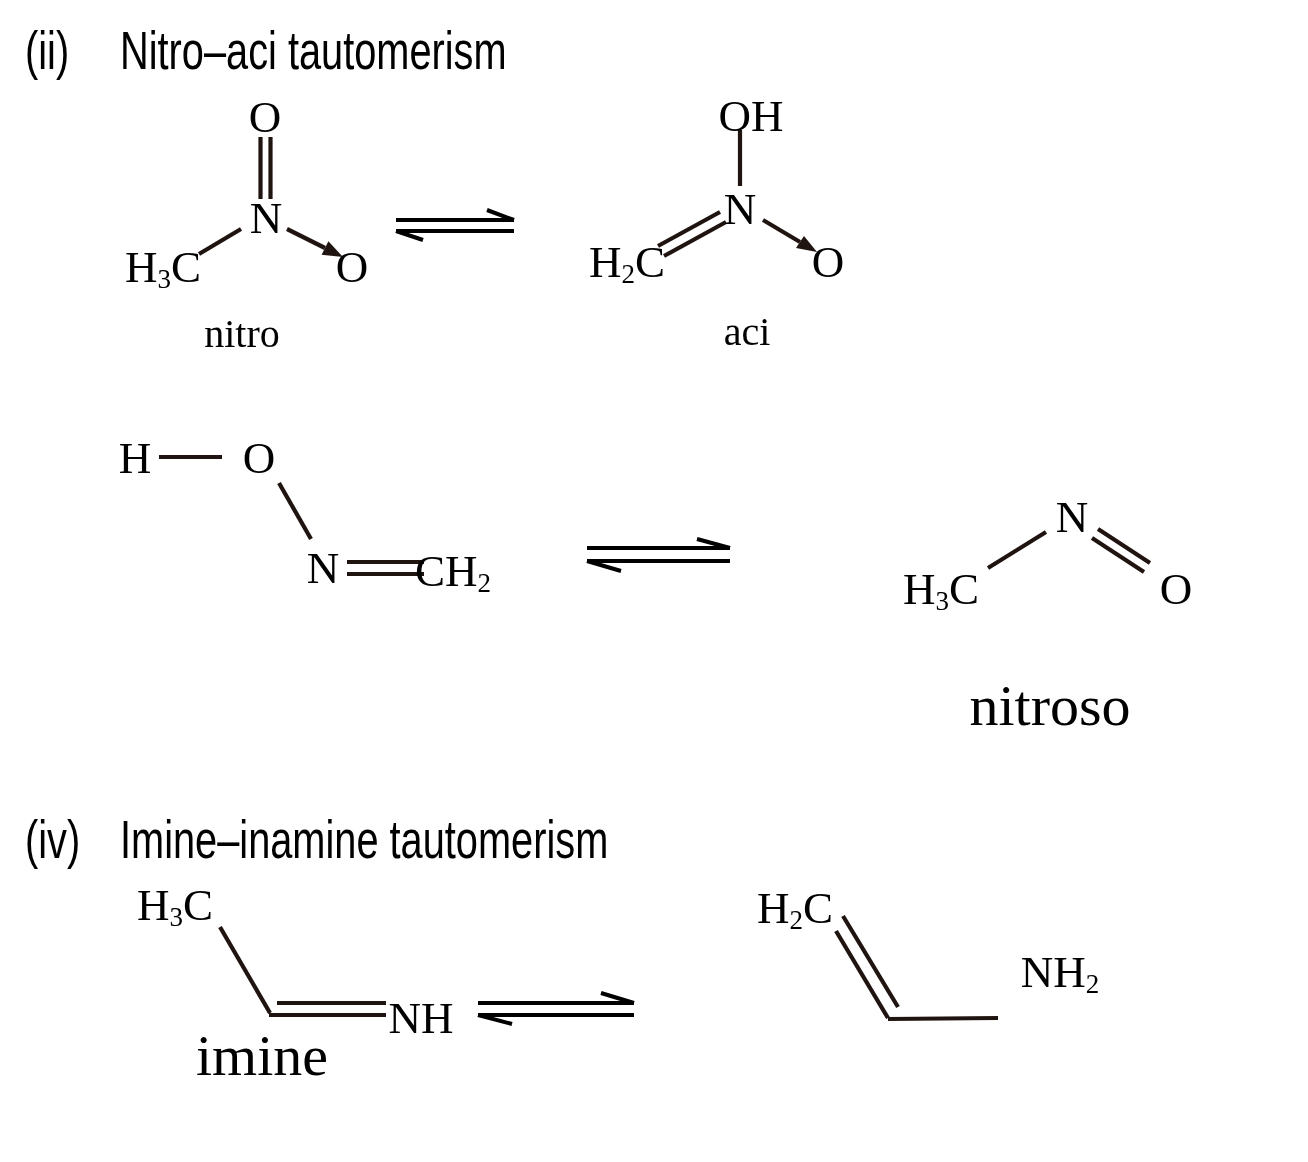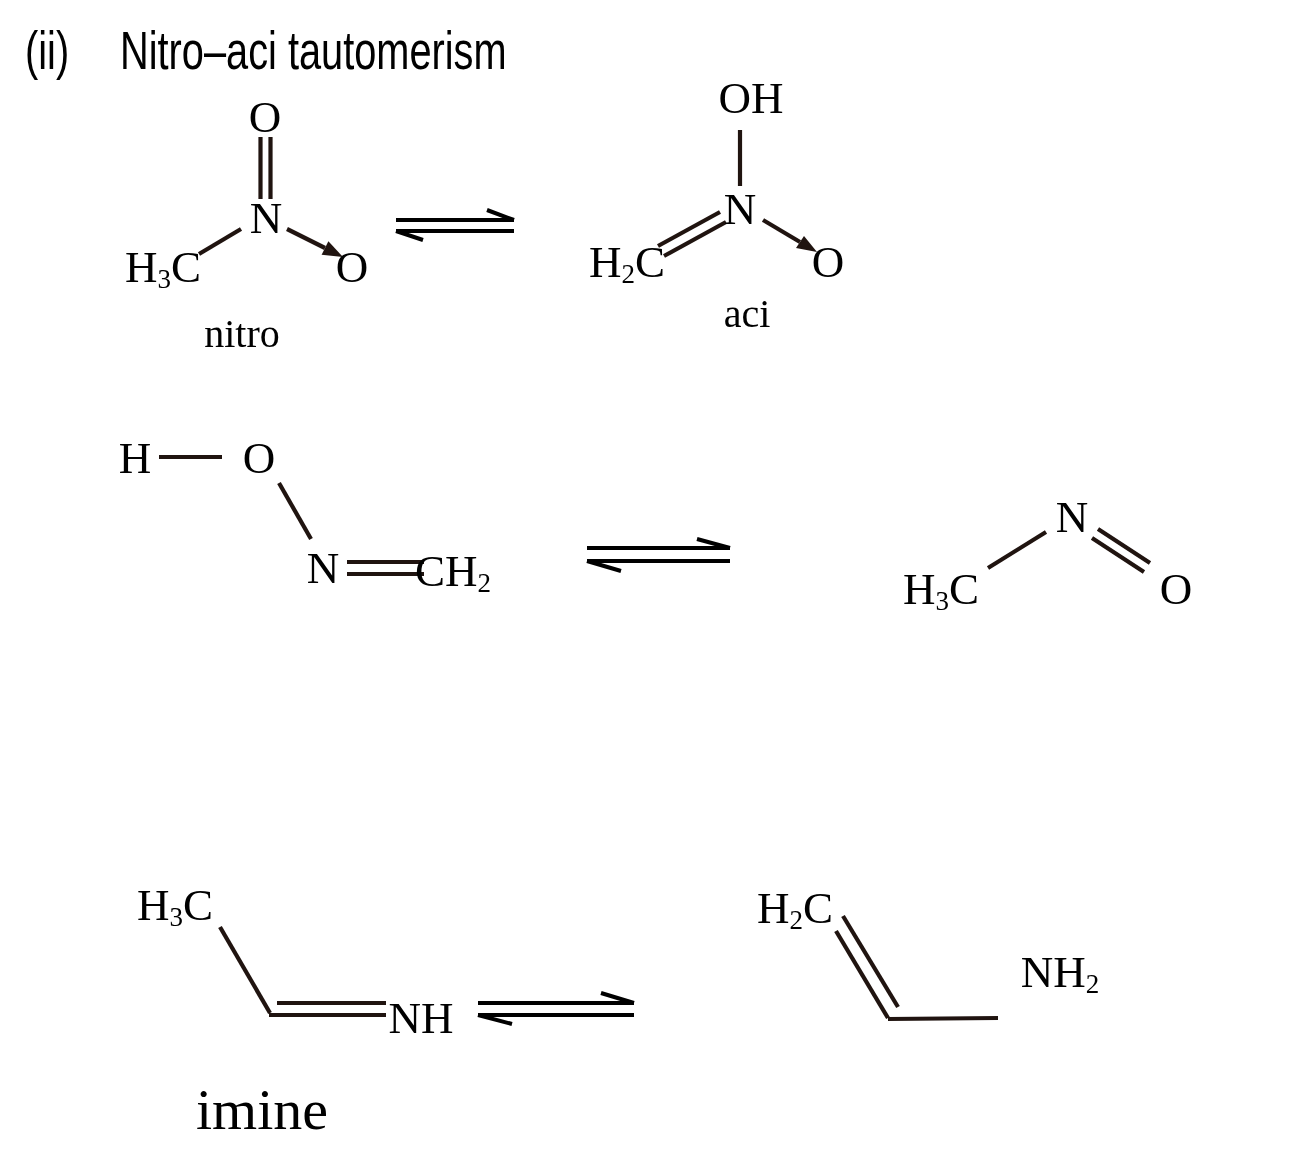--- a/index.html
+++ b/index.html
@@ -57,20 +57,24 @@
 </style>
 </head>
 <body style="background: rgb(255, 255, 255);">
 
 <div class="page">
 
   <div class="heading" style="top:23px">
     <span class="h-num">(ii)</span>
     <span class="h-title">Nitro–aci tautomerism</span>
   </div>
+  <div class="heading" style="top:812px">
+    <span class="h-num">(iv)</span>
+    <span class="h-title">Imine–inamine tautomerism</span>
+  </div>
 
   <svg class="bondlayer" width="1308" height="1162" viewBox="0 0 1308 1162">
 
     <g>
       <line class="bond" x1="260.5" y1="137" x2="260.5" y2="199"></line>
       <line class="bond" x1="270.5" y1="137" x2="270.5" y2="199"></line>
       <line class="bond" x1="199" y1="254" x2="241" y2="229"></line>
       <line class="bond" x1="287" y1="229" x2="325" y2="248"></line>
       <polygon class="head" points="343,257 321.6,254.7 328.4,241.3"></polygon>
     </g>
@@ -122,37 +126,38 @@
       <line class="bond" x1="836" y1="931" x2="888" y2="1018"></line>
       <line class="bond" x1="888" y1="1019" x2="998" y2="1018"></line>
     </g>
   </svg>
 
   <div class="atom chem" style="left:265px;top:117px">O</div>
   <div class="atom chem" style="left:266px;top:218px">N</div>
   <div class="atom chem" style="left:163px;top:267px">H<sub>3</sub>C</div>
   <div class="atom chem" style="left:352px;top:267px">O</div>
 
-  <div class="atom chem" style="left:751px;top:98px">OH</div>
+  <div class="atom chem" style="left:751px;top:116px">OH</div>
   <div class="atom chem" style="left:740px;top:209px">N</div>
   <div class="atom chem" style="left:627px;top:262px">H<sub>2</sub>C</div>
   <div class="atom chem" style="left:828px;top:262px">O</div>
 
   <div class="atom chem" style="left:135px;top:458px">H</div>
   <div class="atom chem" style="left:259px;top:458px">O</div>
   <div class="atom chem" style="left:323px;top:568px">N</div>
   <div class="atom chem" style="left:453px;top:571px">CH<sub>2</sub></div>
 
   <div class="atom chem" style="left:941px;top:589px">H<sub>3</sub>C</div>
   <div class="atom chem" style="left:1072px;top:517px">N</div>
   <div class="atom chem" style="left:1176px;top:589px">O</div>
 
   <div class="atom chem" style="left:175px;top:905px">H<sub>3</sub>C</div>
   <div class="atom chem" style="left:421px;top:1018px">NH</div>
 
   <div class="atom chem" style="left:795px;top:908px">H<sub>2</sub>C</div>
   <div class="atom chem" style="left:1060px;top:972px">NH<sub>2</sub></div>
 
   <div class="molname small" style="left:242px;top:334px">nitro</div>
-  <div class="molname small" style="left:747px;top:314px">aci</div>
-  <div class="molname" style="left:262px;top:1110px">imine</div>
+  <div class="molname small" style="left:747px;top:332px">aci</div>
+  <div class="molname" style="left:1050px;top:706px">nitroso</div>
+  <div class="molname" style="left:262px;top:1056px">imine</div>
 
 </div>
 
 </body></html>

